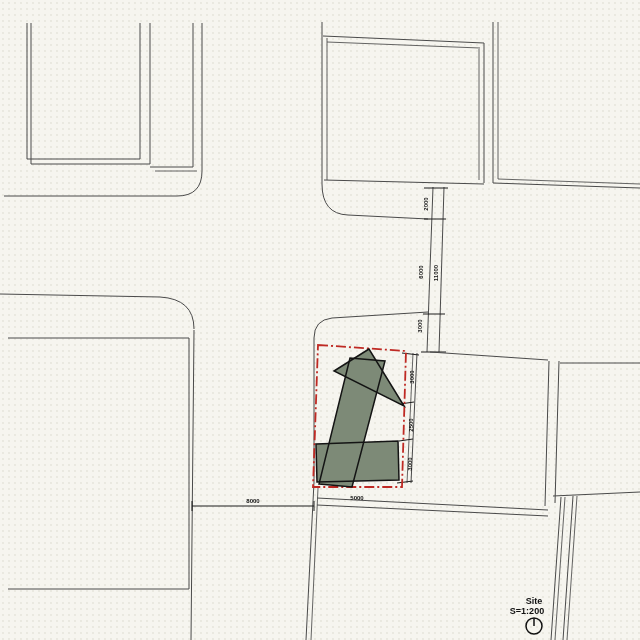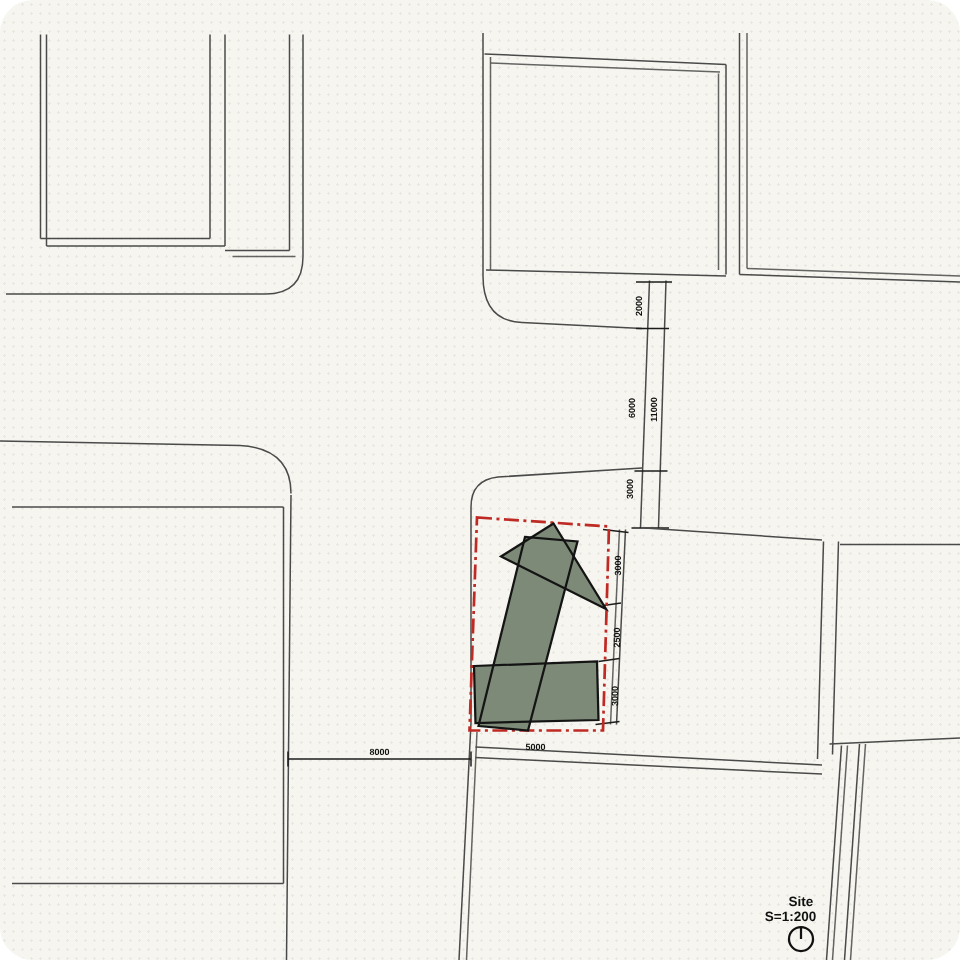--- a/index.html
+++ b/index.html
@@ -6,21 +6,20 @@
   body{
     width:640px;height:640px;overflow:hidden;
     font-family:"Liberation Sans", sans-serif;
     background:#fff;
   }
   .canvas{
     position:relative;width:640px;height:640px;
     background-color:var(--background,#f6f5ef);
     background-image:radial-gradient(circle,#e9e8e0 0.7px,transparent 0.9px);
     background-size:6px 6px;
-    border-radius:22px;
   }
   svg{position:absolute;left:0;top:0;}
   .ln{stroke:var(--line,#4a4a4a);stroke-width:1;fill:none;}
   .ln2{stroke:var(--line,#4a4a4a);stroke-width:1;fill:none;opacity:.85;}
   .dim{stroke:var(--line-dark,#1c1c1c);stroke-width:1;fill:none;}
   .red{stroke:var(--site-boundary-red,#bf2a24);stroke-width:1.8;fill:none;
        stroke-dasharray:10 3 2 3;}
   .bfill{fill:var(--building-green,#7d8a77);stroke:none;}
   .bline{fill:none;stroke:var(--building-outline,#141414);stroke-width:1.5;
          stroke-linejoin:miter;}

